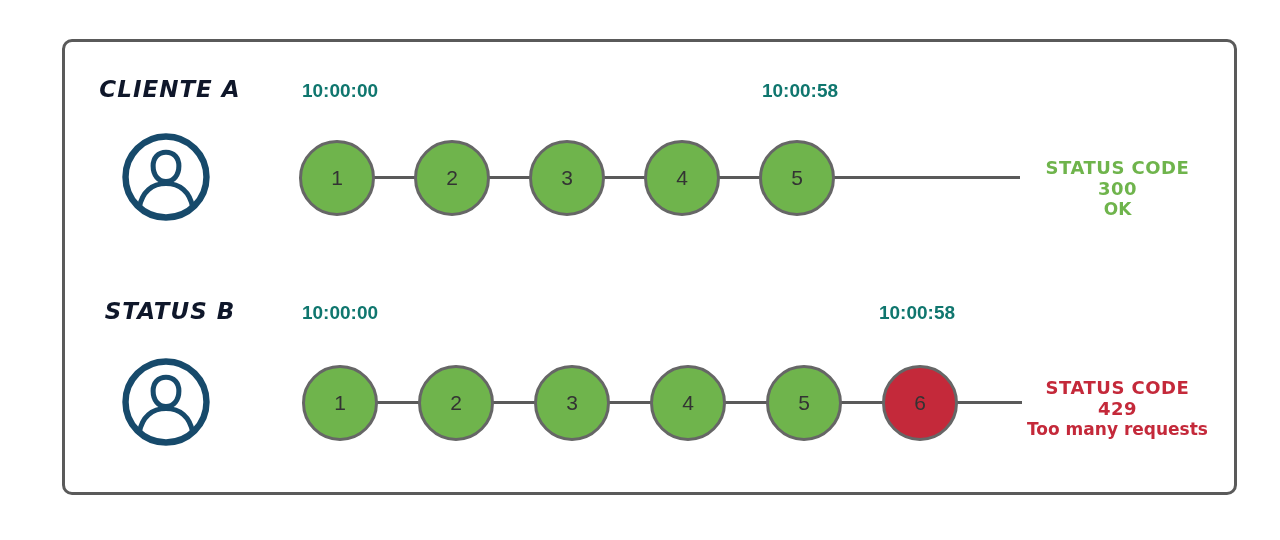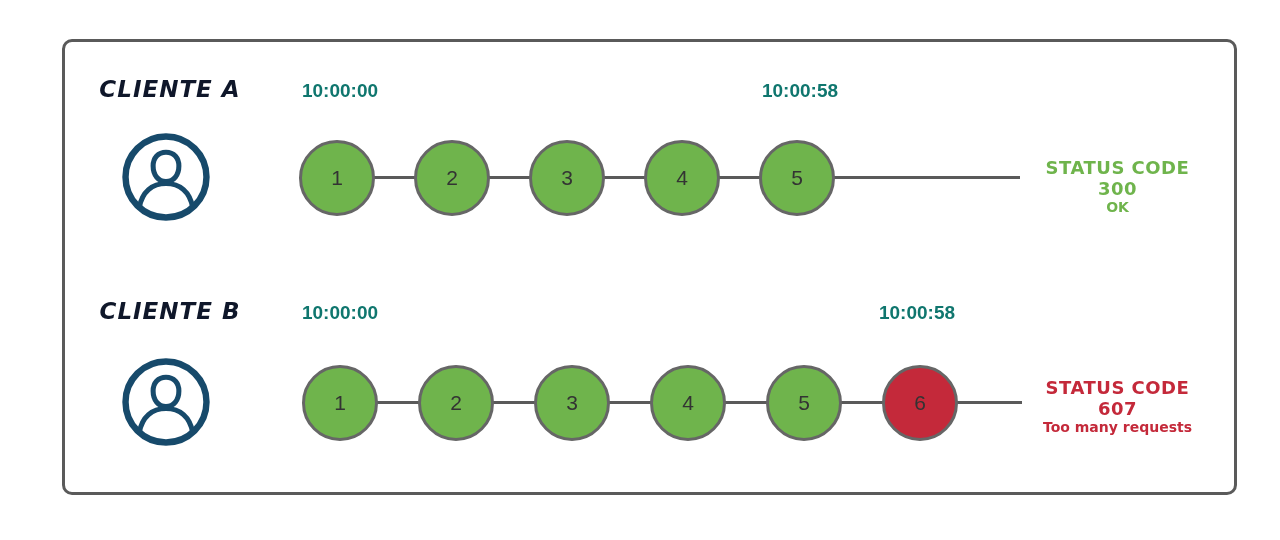--- a/index.html
+++ b/index.html
@@ -70,21 +70,21 @@
 
   .status {
     position: absolute;
     width: 185px;
     text-align: center;
     font-weight: bold;
     font-family: "DejaVu Sans", "Liberation Sans", sans-serif;
     line-height: 1.18;
   }
   .status .line1 { font-size: 18px; letter-spacing: 0.5px; }
-  .status .line2 { font-size: 14px; }
+  .status .line2 { font-size: 17px; }
   .status.green { color: #6FB44C; }
   .status.red   { color: #C4293A; }
 </style>
 </head>
 <body>
 
 <div class="stage">
 
   <div class="panel"></div>
 
@@ -120,21 +120,21 @@
       <span>5</span>
       </div>
 
     <div class="status green" style="left:1025px; top:157px;">
       <div class="line1">STATUS CODE 300</div>
       <div class="line2">OK</div>
     </div>
   </div>
 
   <div>
-    <div class="client-label" style="left:90px; top:298px;">CLIENTE B</div>
+    <div class="client-label" style="left:90px; top:298px;">STATUS B</div>
 
     <div class="avatar" style="left:120px; top:356px;">
       <svg viewBox="0 0 100 100" width="92" height="92" fill="none" stroke="#174A6B">
         <circle cx="50" cy="50" r="44" stroke-width="7"></circle>
         <path d="M50 23 c-8.5 0 -14 6 -14 15 c0 9.5 5.5 17 14 17 c8.5 0 14 -7.5 14 -17 c0 -9 -5.5 -15 -14 -15 z" stroke-width="5.5" stroke-linejoin="round"></path>
         <path d="M21 83 c3 -17 14 -26 29 -26 c15 0 26 9 29 26" stroke-width="5.5" stroke-linecap="round"></path>
       </svg>
     </div>
 
     <div class="timestamp" style="left:255px; top:302px;">10:00:00</div>
@@ -155,18 +155,18 @@
       <span>4</span>
       </div>
     <div class="circle ok" style="left:766px; top:365px;">
       <span>5</span>
       </div>
     <div class="circle blocked" style="left:882px; top:365px;">
       <span>6</span>
       </div>
 
     <div class="status red" style="left:1025px; top:377px;">
-      <div class="line1">STATUS CODE 607</div>
+      <div class="line1">STATUS CODE 429</div>
       <div class="line2">Too many requests</div>
     </div>
   </div>
 
 </div>
 
 </body></html>

